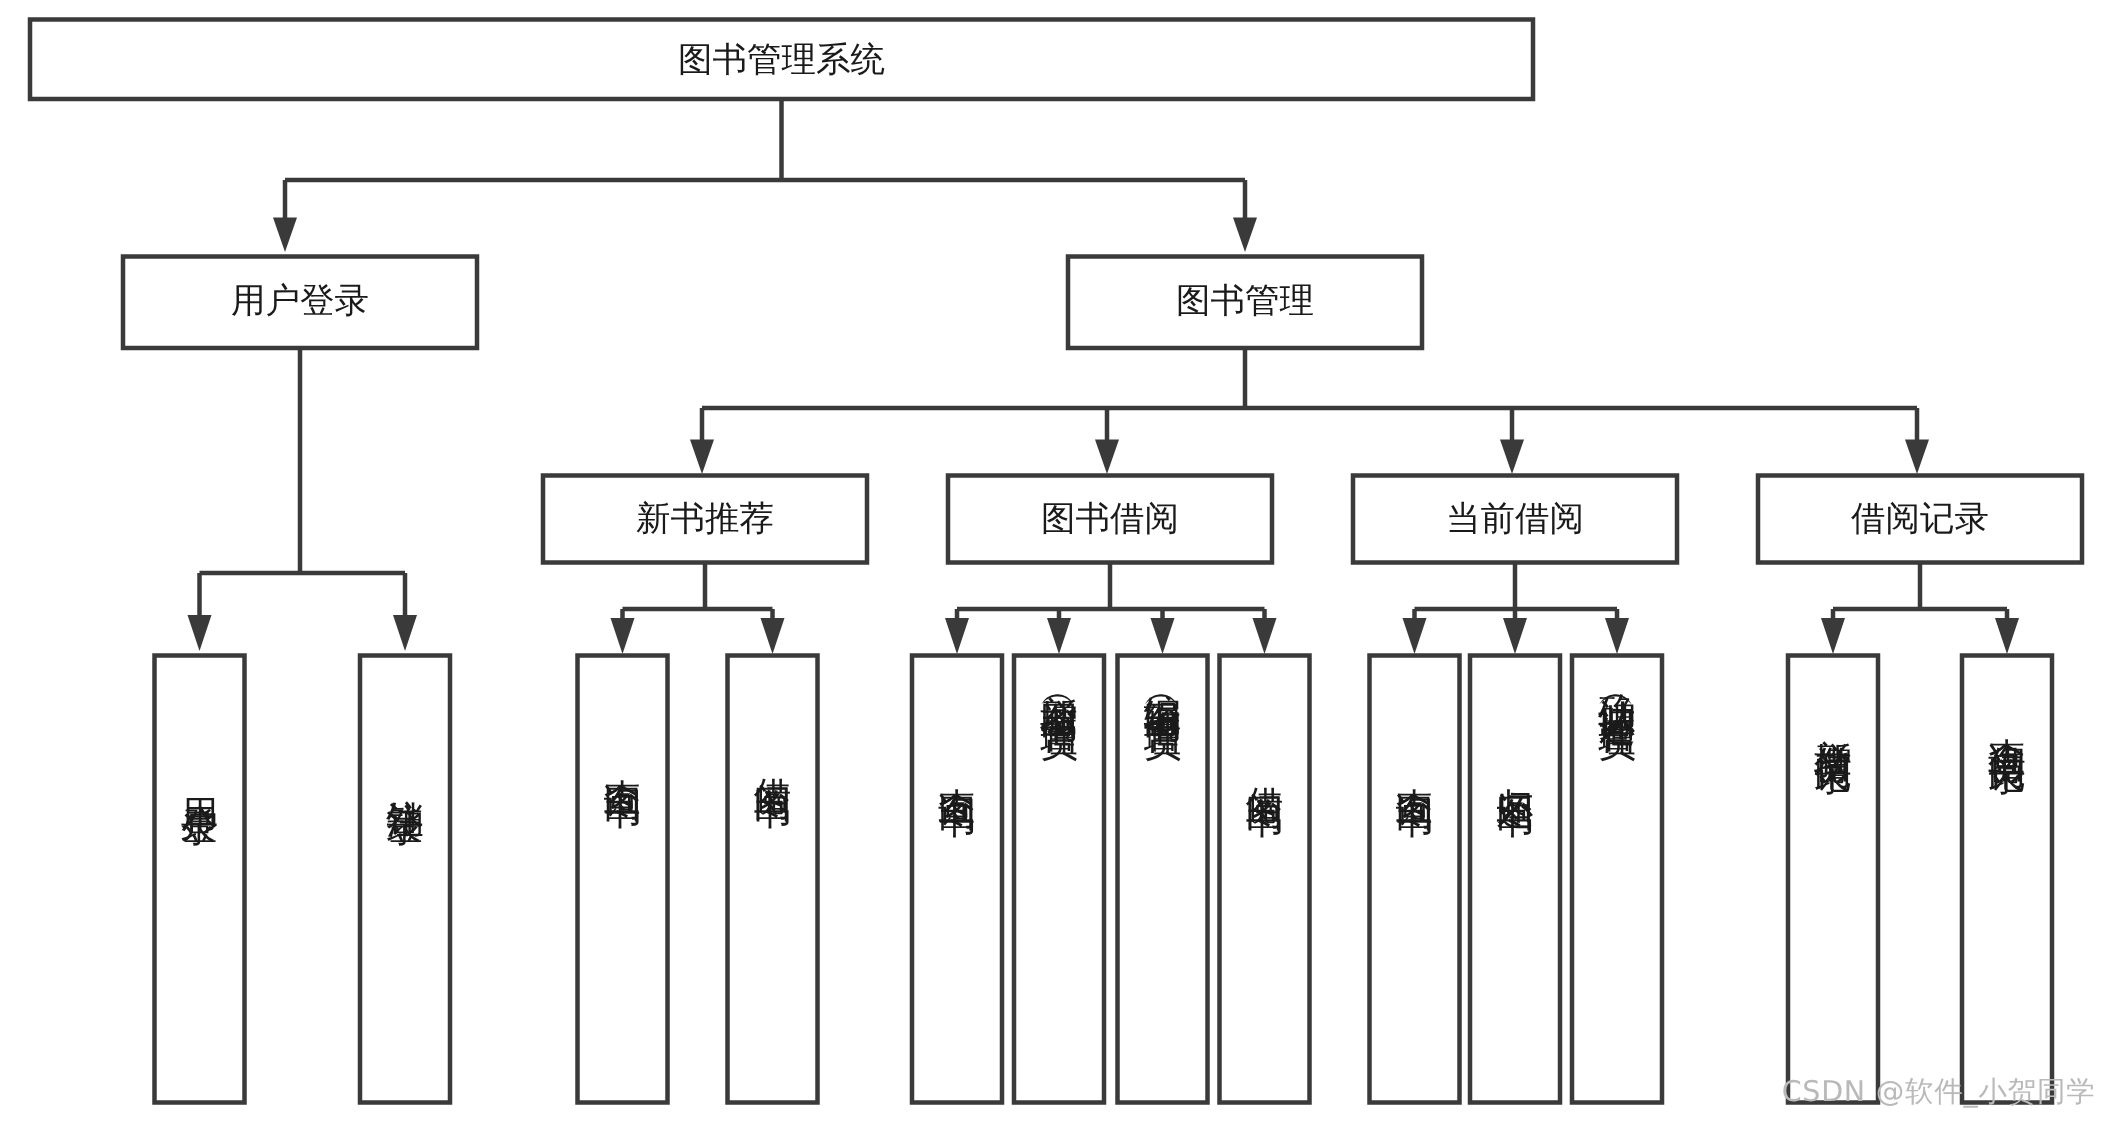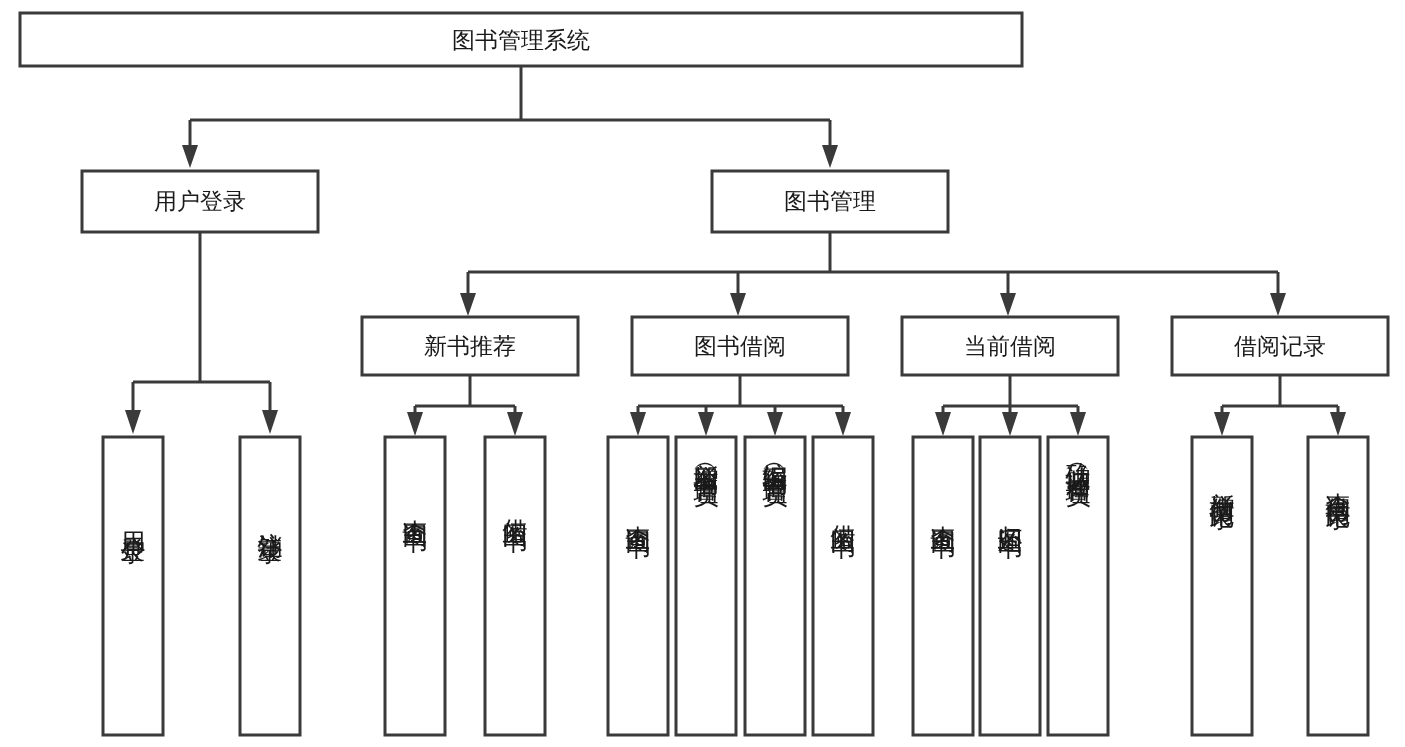--- a/index.html
+++ b/index.html
@@ -226,14 +226,15 @@
   <div class="vlabel-wrap" style="left:1048px; top:437px; width:60px; height:298px;">
     <span class="vlabel" style="margin-top:6px;">确认归还（管理员）</span>
   </div>
   <div class="vlabel-wrap" style="left:1192px; top:437px; width:60px; height:298px;">
     <span class="vlabel" style="margin-top:35px;">新增借阅记录</span>
   </div>
   <div class="vlabel-wrap" style="left:1308px; top:437px; width:60px; height:298px;">
     <span class="vlabel" style="margin-top:35px;">查询借阅记录</span>
   </div>
 
+  <div class="watermark">CSDN @软件_小贺同学</div>
 
 </div>
 
 </body></html>

